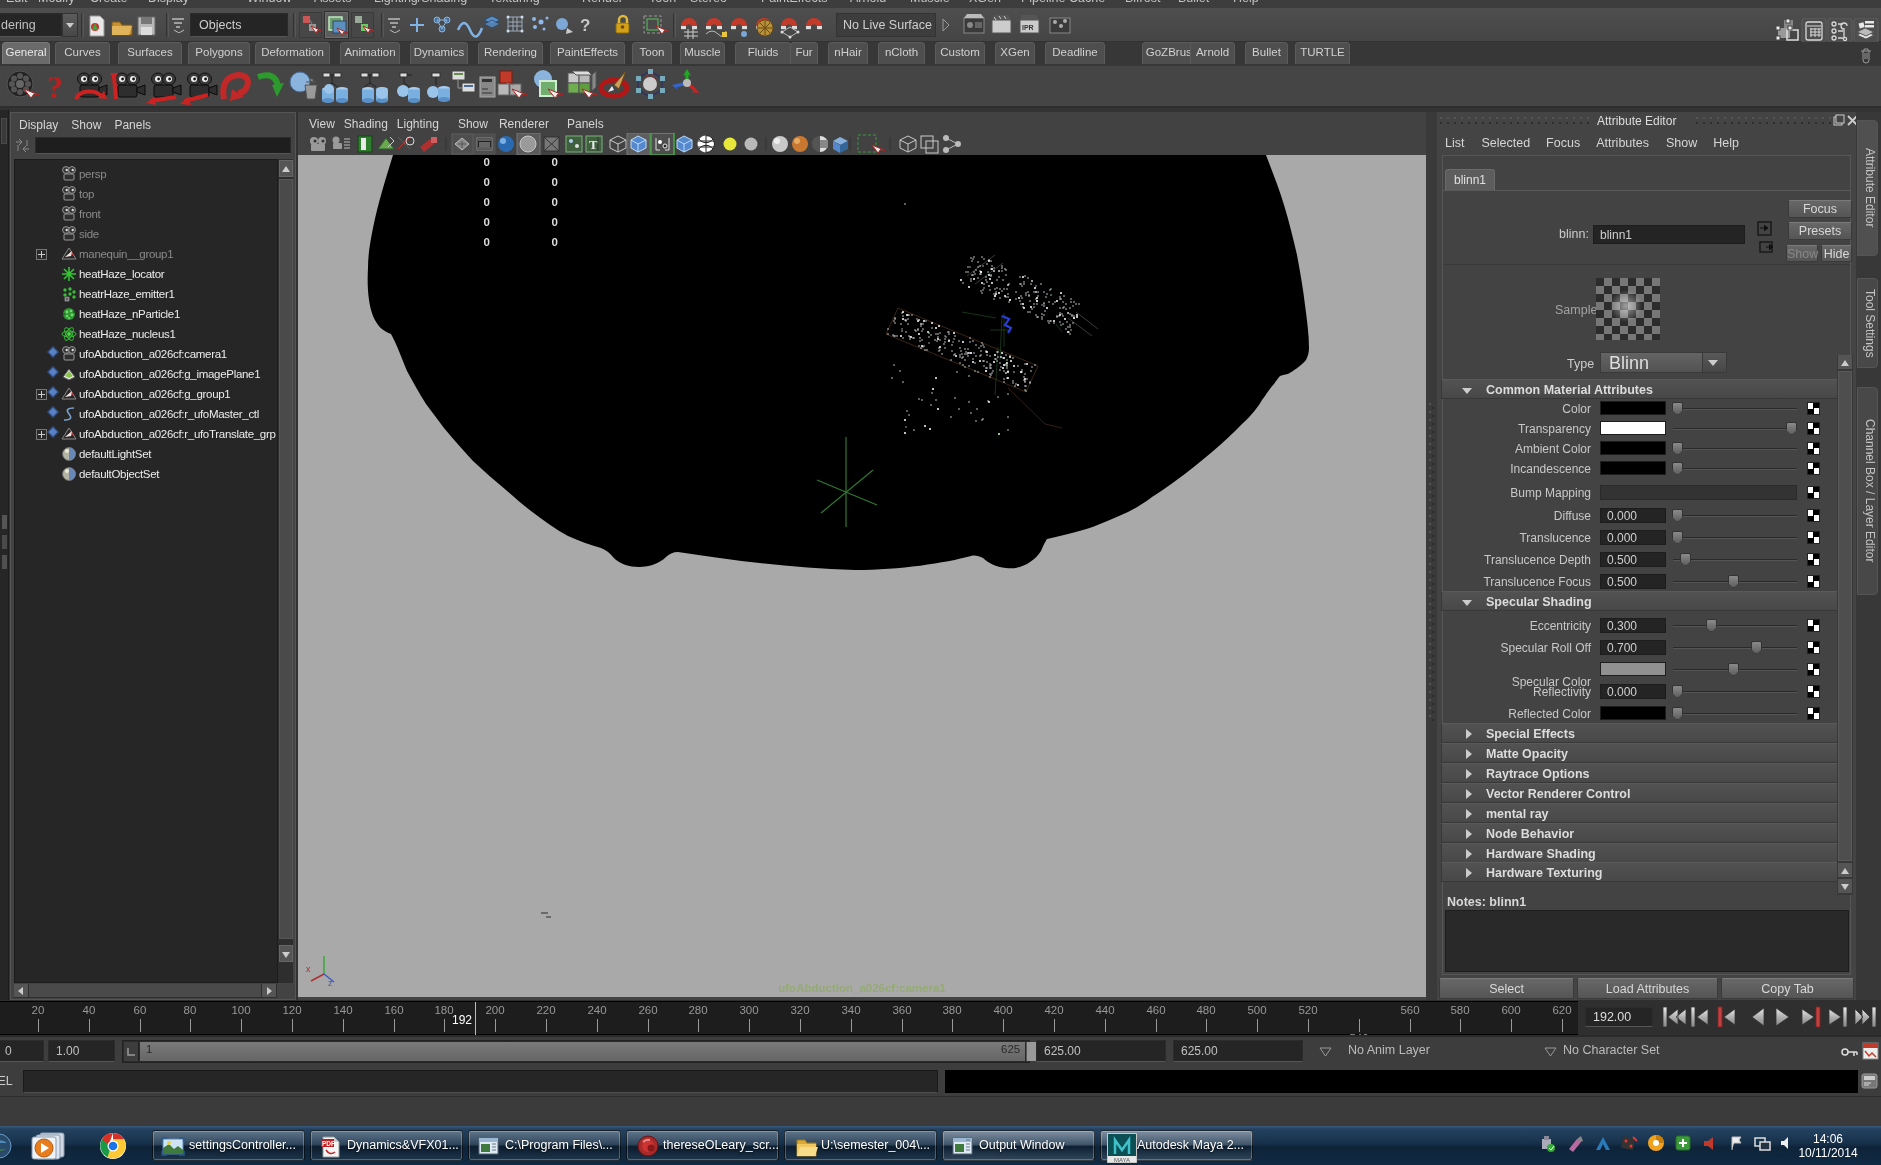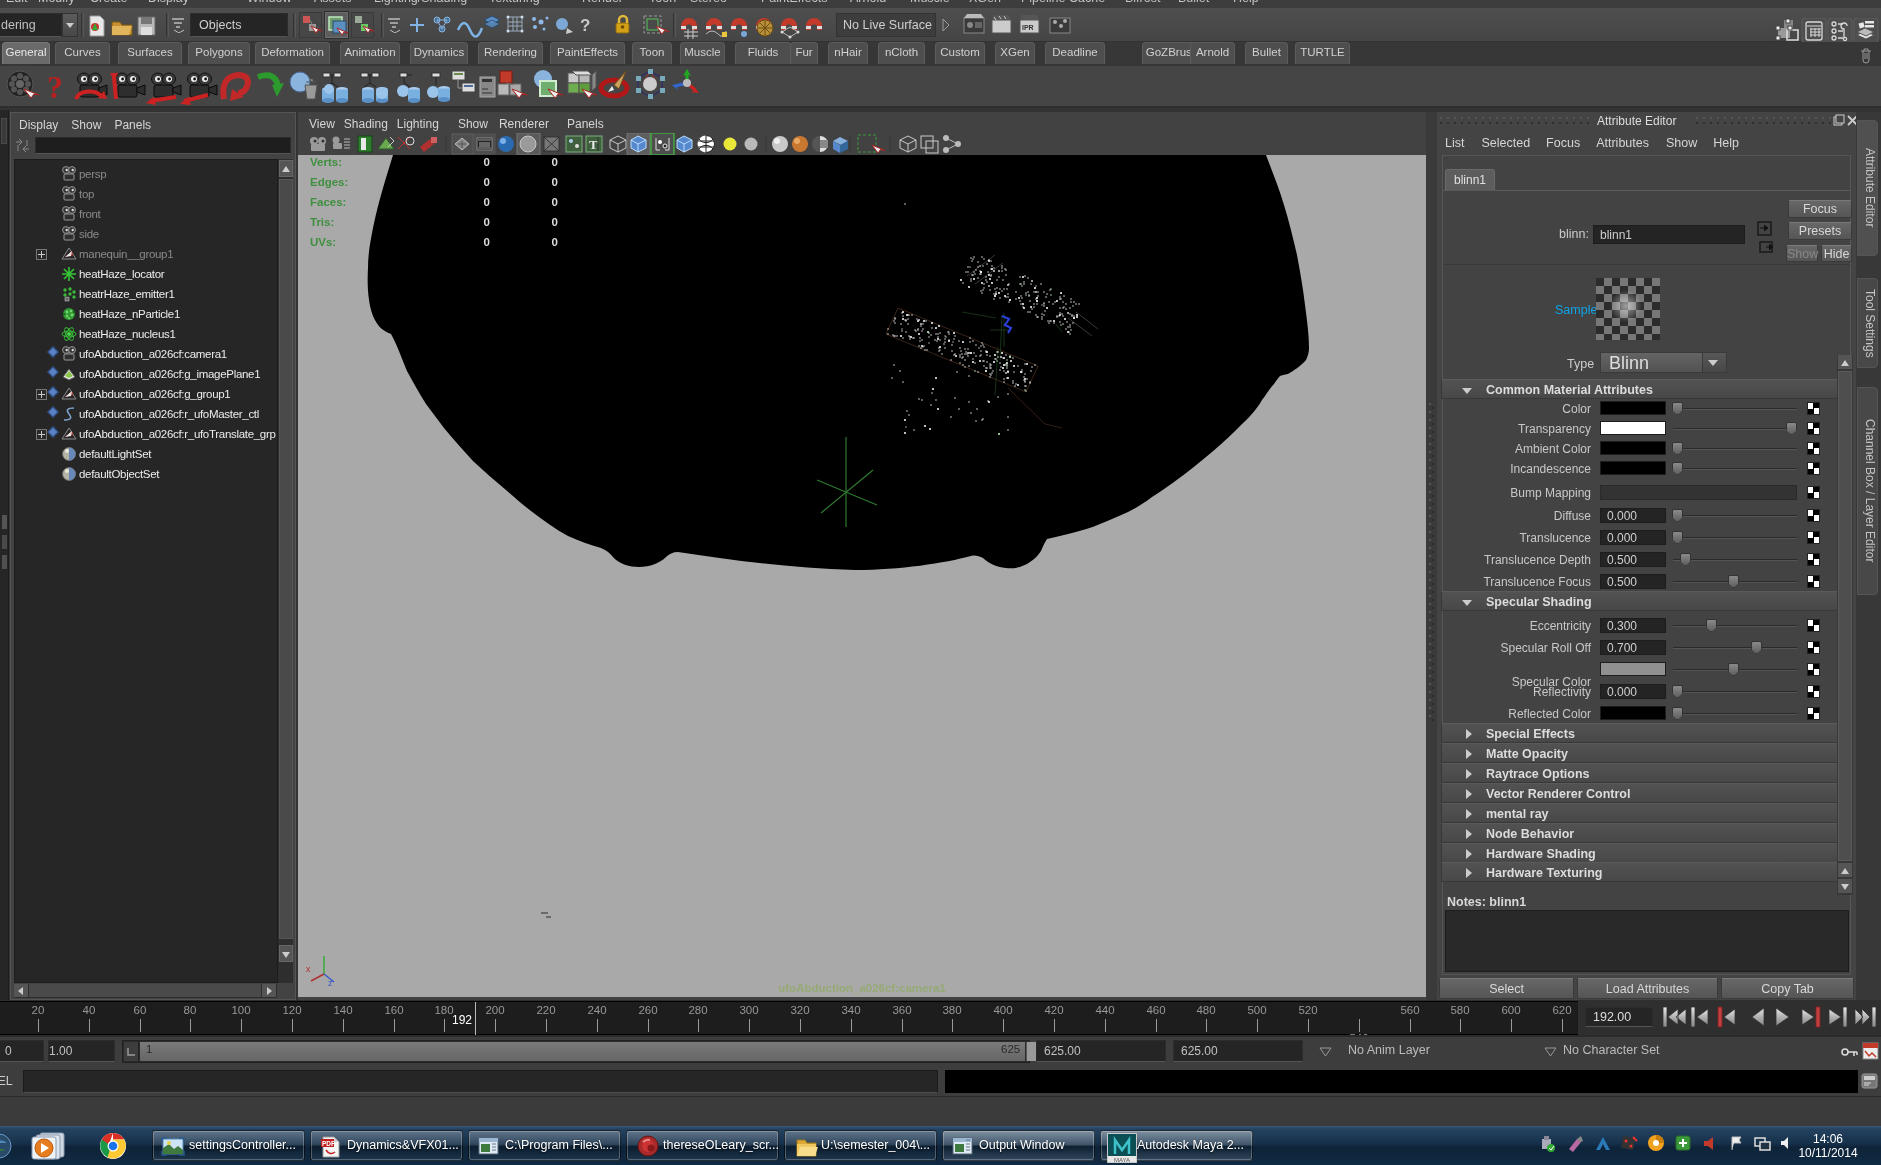--- a/index.html
+++ b/index.html
@@ -1315,27 +1315,20 @@
 <circle cx="922" cy="400" r="0.7" fill="#fff"></circle>
 <circle cx="983" cy="419" r="0.7" fill="#fff"></circle>
 <circle cx="977" cy="409" r="0.7" fill="#fff"></circle>
 <circle cx="905" cy="204" r="0.7" fill="#fff"></circle>
 </g>
    <g stroke="#555" stroke-width="1.5">
           <path d="M541,913 h7 M546,917 h5"></path>
         </g>
   </svg>
  </div>
- <div class="abs" style="left:12px;top:40px;width:400px;font-size:11.5px;font-weight:bold;color:#3f8f3f;line-height:20px;">
-  <div>Verts:</div>
-      <div>Edges:</div>
-      <div>Faces:</div>
-      <div>Tris:</div>
-      <div>UVs:</div>
- </div>
  <div class="abs" style="left:120px;top:40px;width:72px;font-size:11.5px;font-weight:bold;color:#dcdcdc;line-height:20px;text-align:right;">
   <div>0</div>
       <div>0</div>
       <div>0</div>
       <div>0</div>
       <div>0</div>
  </div>
  <div class="abs" style="left:190px;top:40px;width:70px;font-size:11.5px;font-weight:bold;color:#dcdcdc;line-height:20px;text-align:right;">
   <div>0</div>
       <div>0</div>
@@ -1376,21 +1369,21 @@
       <rect x="4" y="4" width="13" height="13" fill="none" stroke="#1a1a1a" stroke-width="1.5"></rect>
       <path d="M6 10 l7 0 M10 7 l4 3 -4 3" fill="#111" stroke="#111"></path>
       <rect x="6" y="24" width="12" height="10" fill="none" stroke="#1a1a1a" stroke-width="1.5"></rect>
       <path d="M12 29 l6 0 M15 26 l4 3 -4 3" fill="#111" stroke="#111"></path>
     </svg>
  <div class="btn" style="left:351px;top:88px;width:64px;height:18px;line-height:17px;">Focus</div>
  <div class="btn" style="left:351px;top:110px;width:64px;height:18px;line-height:17px;">Presets</div>
  <div class="btn" style="left:349px;top:133px;width:32px;height:17px;line-height:16px;color:#888;">Show</div>
  <div class="btn" style="left:384px;top:133px;width:31px;height:17px;line-height:16px;">Hide</div>
  <div class="abs" style="left:6px;top:152px;width:407px;height:1px;background:#393939;"></div>
- <div class="abs txt" style="left:118px;top:191px;font-size:12.5px;color:#0ea5e9;">Sample</div>
+ <div class="abs txt" style="left:118px;top:191px;font-size:12.5px;color:#a3a3a3;">Sample</div>
  <div class="abs" style="left:159px;top:166px;width:64px;height:62px;background:conic-gradient(#777 0 25%,#2c2c2c 0 50%,#777 0 75%,#2c2c2c 0);background-size:16px 16px;"></div>
  <div class="abs" style="left:159px;top:166px;width:64px;height:62px;background:radial-gradient(circle at 30px 28px,rgba(255,255,255,.55),rgba(255,255,255,0) 16px);"></div>
  <div class="abs txt" style="left:130px;top:245px;font-size:12.5px;color:#ccc;">Type</div>
  <div class="abs" style="left:163px;top:240px;width:127px;height:21px;background:linear-gradient(#646464,#525252);border:1px solid #3a3a3a;color:#dedede;font-size:18px;line-height:20px;padding-left:8px;">Blinn</div>
  <div class="abs" style="left:265px;top:240px;width:25px;height:21px;background:linear-gradient(#585858,#474747);border:1px solid #3a3a3a;"></div>
  <div class="abs" style="left:271px;top:248px;width:0;height:0;border-top:6px solid #ccc;border-left:5px solid transparent;border-right:5px solid transparent;"></div>
  <div class="aehdr" style="top:267px;">
       <span class="tri"></span>
       <span class="lbl">Common Material Attributes</span>
     </div>
@@ -1624,21 +1617,21 @@
    <path d="M169 7 L181 15 L169 23 Z"></path>
         <rect x="183" y="5" width="4" height="20"></rect>
    <path d="M195 7 L203 15 L195 23 Z M202 7 L210 15 L202 23 Z"></path>
         <rect x="212" y="5" width="4" height="20"></rect>
   </g>
  </svg>
 </div>
 
 <div id="rangerow" class="abs" style="left:0;top:1037px;width:1881px;height:30px;background:#3d3d3d;">
  <div class="field" style="position:absolute;left:-20px;top:3px;width:64px;height:22px;font-size:12px;line-height:21px;padding-left:24px;">0</div>
- <div class="field" style="position:absolute;left:48px;top:3px;width:67px;height:22px;font-size:12px;line-height:21px;">1.00</div>
+ <div class="field" style="position:absolute;left:48px;top:3px;width:67px;height:22px;font-size:12px;line-height:21px;padding-left:7px;">1.00</div>
  <div class="abs" style="left:122px;top:3px;width:908px;height:23px;background:#2b2b2b;border:1px solid #222;">
    <div class="abs" style="left:1px;top:1px;width:15px;height:19px;background:#3d3d3d;border-right:1px solid #222;"></div>
    <svg class="abs" style="left:3px;top:5px;" width="12" height="12">
         <path d="M2 2 v7 h7" stroke="#999" fill="none" stroke-width="1.5"></path>
       </svg>
    <div class="abs" style="left:17px;top:1px;width:885px;height:19px;background:linear-gradient(#7a7a7a,#666);"></div>
    <div class="abs" style="left:23px;top:2px;font-size:11.5px;color:#2a2a2a;">1</div>
    <div class="abs" style="left:878px;top:2px;font-size:11.5px;color:#2a2a2a;">625</div>
    <div class="abs" style="left:903px;top:1px;width:10px;height:19px;background:#999;border-left:1px solid #555;"></div>
  </div>

